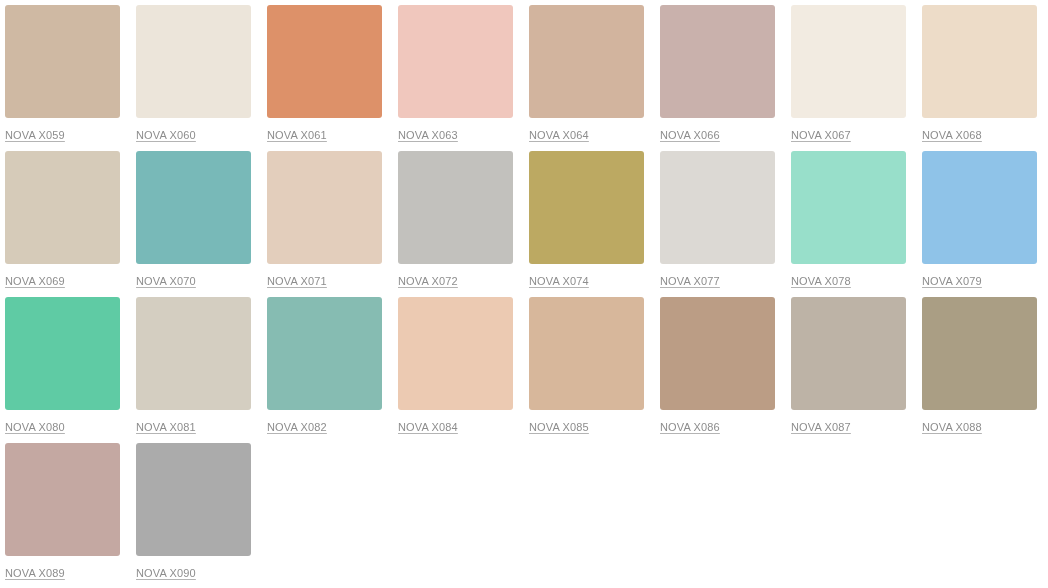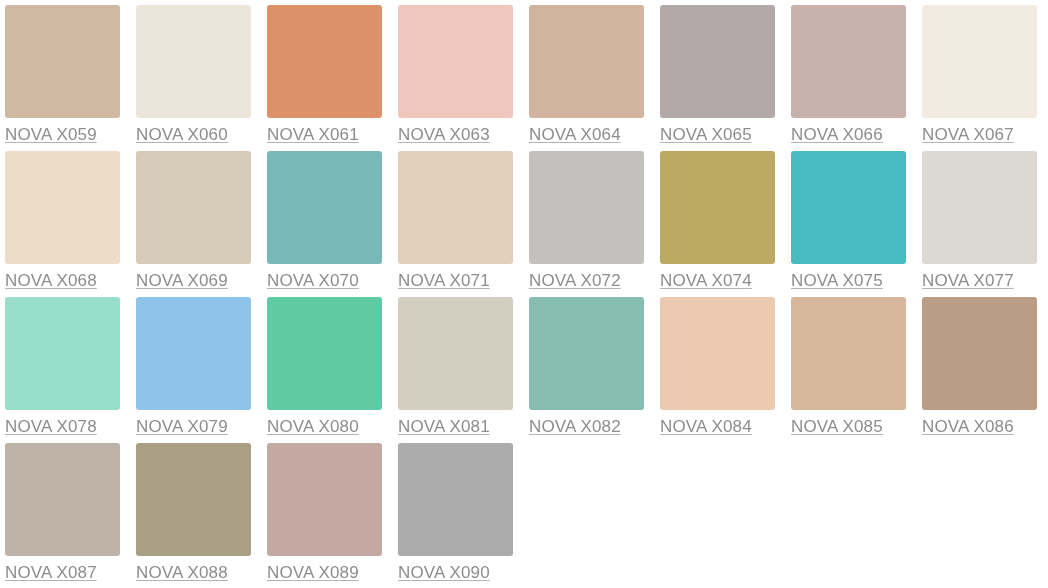--- a/index.html
+++ b/index.html
@@ -36,21 +36,21 @@
     width: 115px;
     height: 113px;
     border-radius: 3px;
     flex: 0 0 auto;
   }
 
   .swatch-label {
     display: inline-block;
     margin-top: 10px;
     align-self: flex-start;
-    font-size: 17px;
+    font-size: 11px;
     line-height: 14px;
     letter-spacing: 0.15px;
     color: #8d8d8d;
     text-decoration: underline;
     text-decoration-color: #b4b4b4;
     text-underline-offset: 2px;
     white-space: nowrap;
     cursor: pointer;
   }
 </style>
@@ -72,24 +72,20 @@
     </div>
     <div class="swatch-cell">
       <div class="swatch-chip" style="background: rgb(240, 199, 189);"></div>
       <a class="swatch-label">NOVA X063</a>
     </div>
     <div class="swatch-cell">
       <div class="swatch-chip" style="background: rgb(210, 180, 158);"></div>
       <a class="swatch-label">NOVA X064</a>
     </div>
     <div class="swatch-cell">
-      <div class="swatch-chip" style="background: rgb(179, 169, 168);"></div>
-      <a class="swatch-label">NOVA X065</a>
-    </div>
-    <div class="swatch-cell">
       <div class="swatch-chip" style="background: rgb(201, 177, 172);"></div>
       <a class="swatch-label">NOVA X066</a>
     </div>
     <div class="swatch-cell">
       <div class="swatch-chip" style="background: rgb(242, 235, 225);"></div>
       <a class="swatch-label">NOVA X067</a>
     </div>
     <div class="swatch-cell">
       <div class="swatch-chip" style="background: rgb(237, 220, 200);"></div>
       <a class="swatch-label">NOVA X068</a>
@@ -106,24 +102,20 @@
       <div class="swatch-chip" style="background: rgb(227, 206, 188);"></div>
       <a class="swatch-label">NOVA X071</a>
     </div>
     <div class="swatch-cell">
       <div class="swatch-chip" style="background: rgb(194, 193, 189);"></div>
       <a class="swatch-label">NOVA X072</a>
     </div>
     <div class="swatch-cell">
       <div class="swatch-chip" style="background: rgb(188, 169, 98);"></div>
       <a class="swatch-label">NOVA X074</a>
-    </div>
-    <div class="swatch-cell">
-      <div class="swatch-chip" style="background: rgb(70, 187, 192);"></div>
-      <a class="swatch-label">NOVA X075</a>
     </div>
     <div class="swatch-cell">
       <div class="swatch-chip" style="background: rgb(220, 217, 212);"></div>
       <a class="swatch-label">NOVA X077</a>
     </div>
     <div class="swatch-cell">
       <div class="swatch-chip" style="background: rgb(152, 223, 202);"></div>
       <a class="swatch-label">NOVA X078</a>
     </div>
     <div class="swatch-cell">

